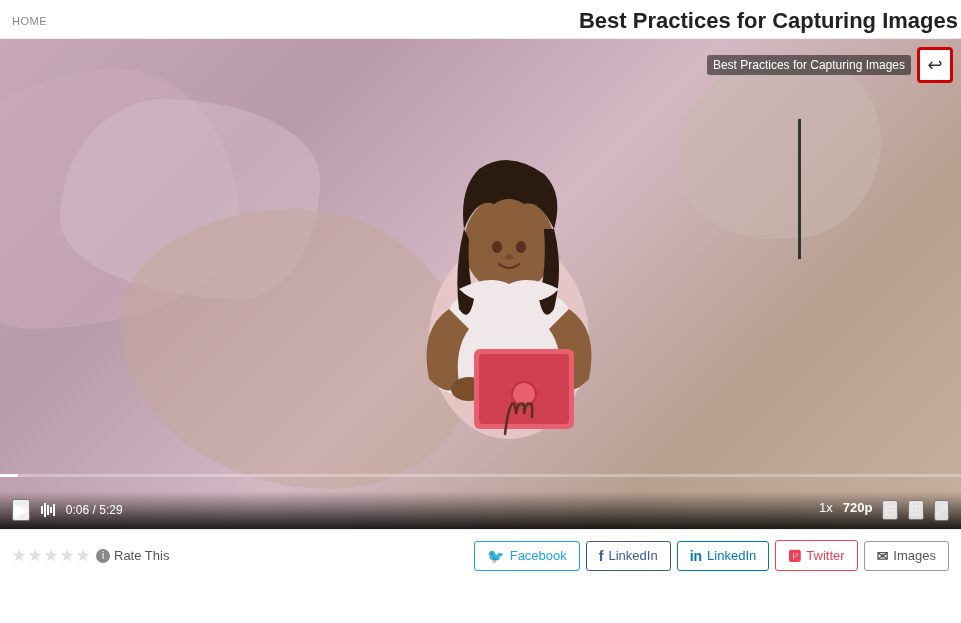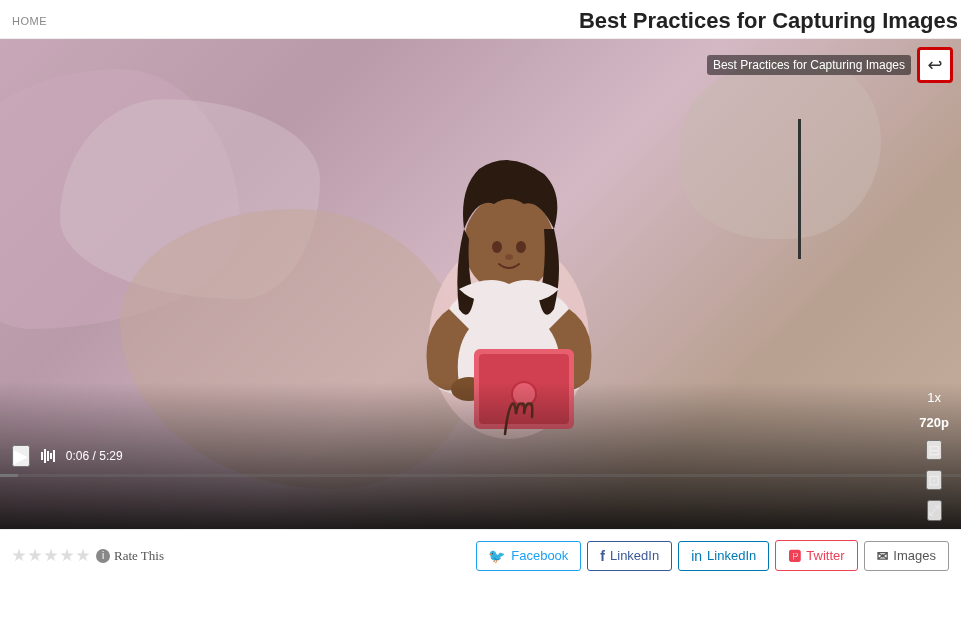--- a/index.html
+++ b/index.html
@@ -142,25 +142,24 @@
       background: #fff;
     }
     .time-display {
       color: #fff;
       font-size: 12px;
       white-space: nowrap;
     }
     .controls-right {
       margin-left: auto;
       display: flex;
-      align-items: center;
+      align-items: flex-start;
       gap: 10px;
       color: #fff;
       font-size: 13px;
-      flex-direction: column;
     }
     .control-btn {
       color: #fff;
       font-size: 14px;
       cursor: pointer;
       opacity: 0.9;
     }
     .speed-badge {
       font-size: 13px;
       color: #fff;
@@ -257,21 +256,20 @@
       color: #fff;
       font-size: 10px;
       display: flex;
       align-items: center;
       justify-content: center;
       cursor: pointer;
     }
     .rate-text {
       font-size: 13px;
       color: #555;
-      font-family: Liberation Serif, serif;
     }
 
     
     .social-buttons {
       display: flex;
       align-items: center;
       gap: 6px;
     }
     .social-btn {
       display: flex;
@@ -406,21 +404,21 @@
   <div class="social-buttons">
     <button class="social-btn twitter-btn">
       <span class="social-icon">🐦</span>
       <span>Facebook</span>
     </button>
     <button class="social-btn facebook-btn">
       <span class="social-icon" style="font-style:normal;font-weight:bold;">f</span>
       <span>LinkedIn</span>
     </button>
     <button class="social-btn linkedin-btn">
-      <span class="social-icon" style="font-weight:normal;">in</span>
+      <span class="social-icon" style="font-weight:bold;">in</span>
       <span>LinkedIn</span>
     </button>
     <button class="social-btn pocket-btn">
       <span class="social-icon">🅿</span>
       <span>Twitter</span>
     </button>
     <button class="social-btn email-btn">
       <span class="social-icon">✉</span>
       <span>Images</span>
     </button>

